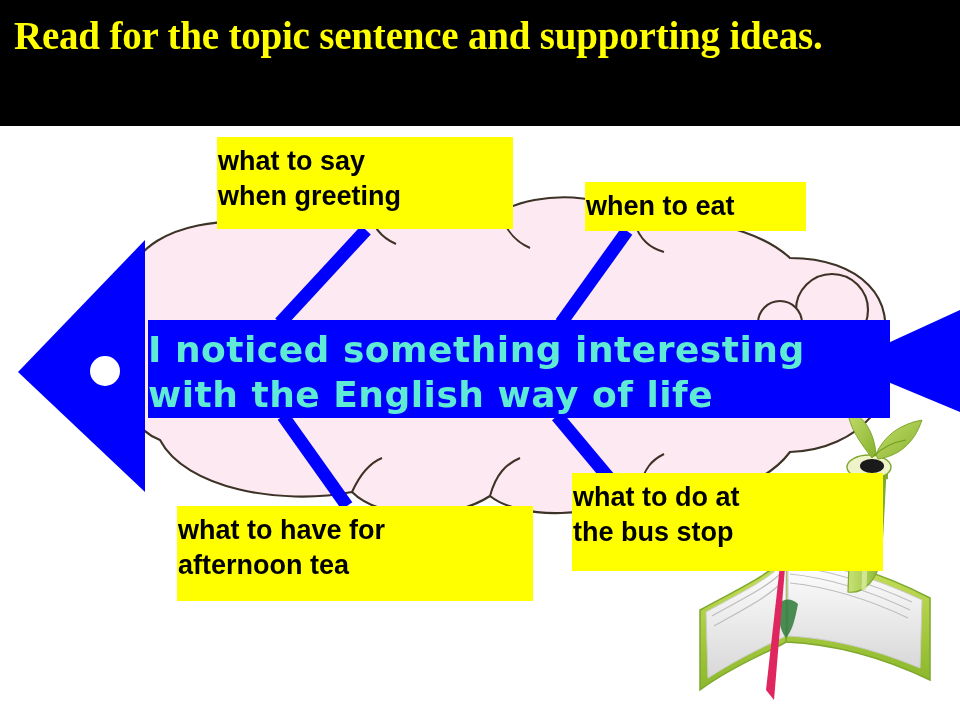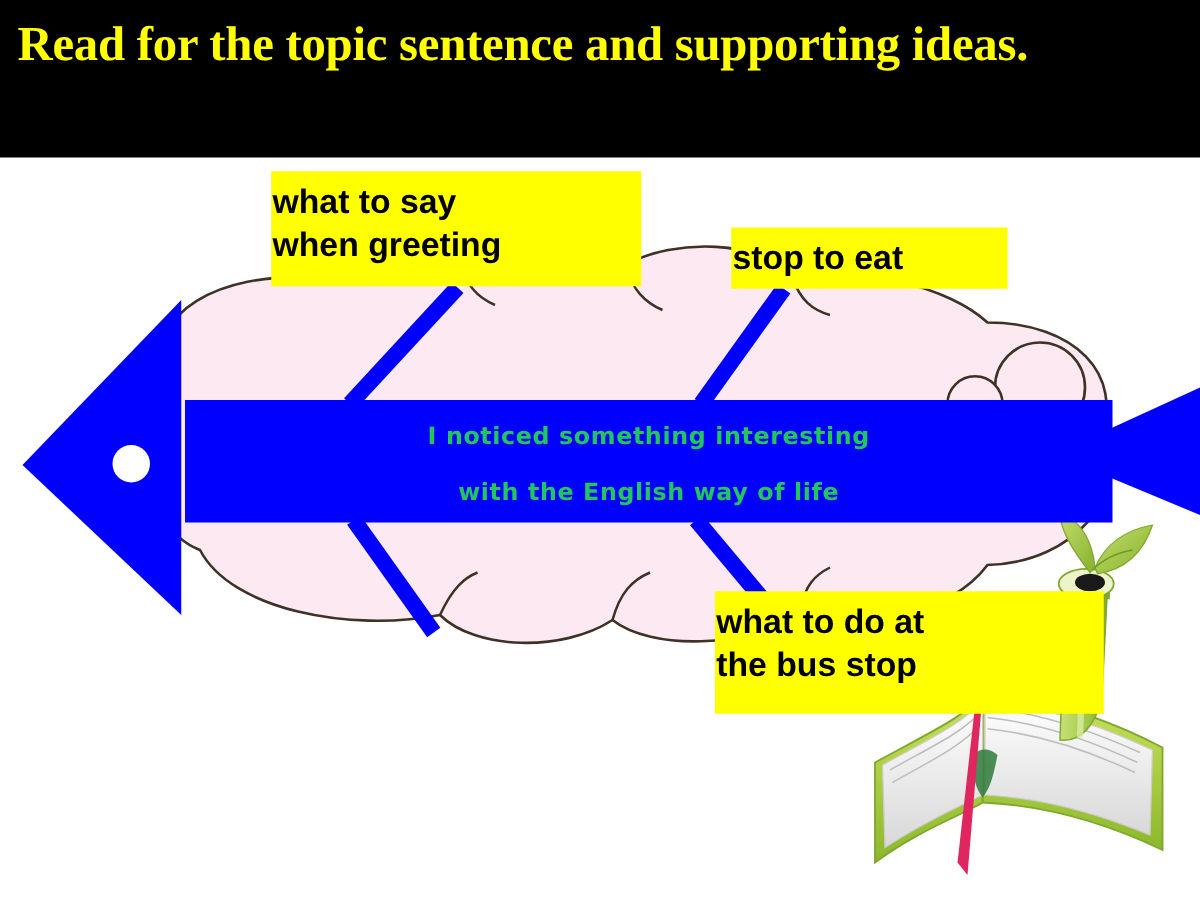--- a/index.html
+++ b/index.html
@@ -72,25 +72,24 @@
     top: 320px;
     width: 742px;
     height: 98px;
     background: #0000ff;
   }
   #spine-text {
     position: absolute;
     left: 0;
     top: 7px;
     width: 742px;
-    text-align: center;
-    color: #22c55e;
+    color: #5eead4;
     font-family: "DejaVu Sans", sans-serif;
     font-weight: bold;
-    font-size: 19px;
+    font-size: 36px;
     line-height: 45px;
     letter-spacing: 0.5px;
     white-space: pre-line;
   }
 </style>
 </head>
 <body>
 
 <div id="slide">
 
@@ -199,19 +198,21 @@
   </div>
 
   <div id="spine-banner">
     <div id="spine-text">I noticed something interesting
 with the English way of life</div>
   </div>
 
   <div class="note" id="note-greeting">what to say
 when greeting</div>
 
-  <div class="note" id="note-eat">stop to eat</div>
-
+  <div class="note" id="note-eat">when to eat</div>
+
+  <div class="note" id="note-tea">what to have for
+afternoon tea</div>
 
   <div class="note" id="note-bus">what to do at
 the bus stop</div>
 
 </div>
 
 </body></html>

